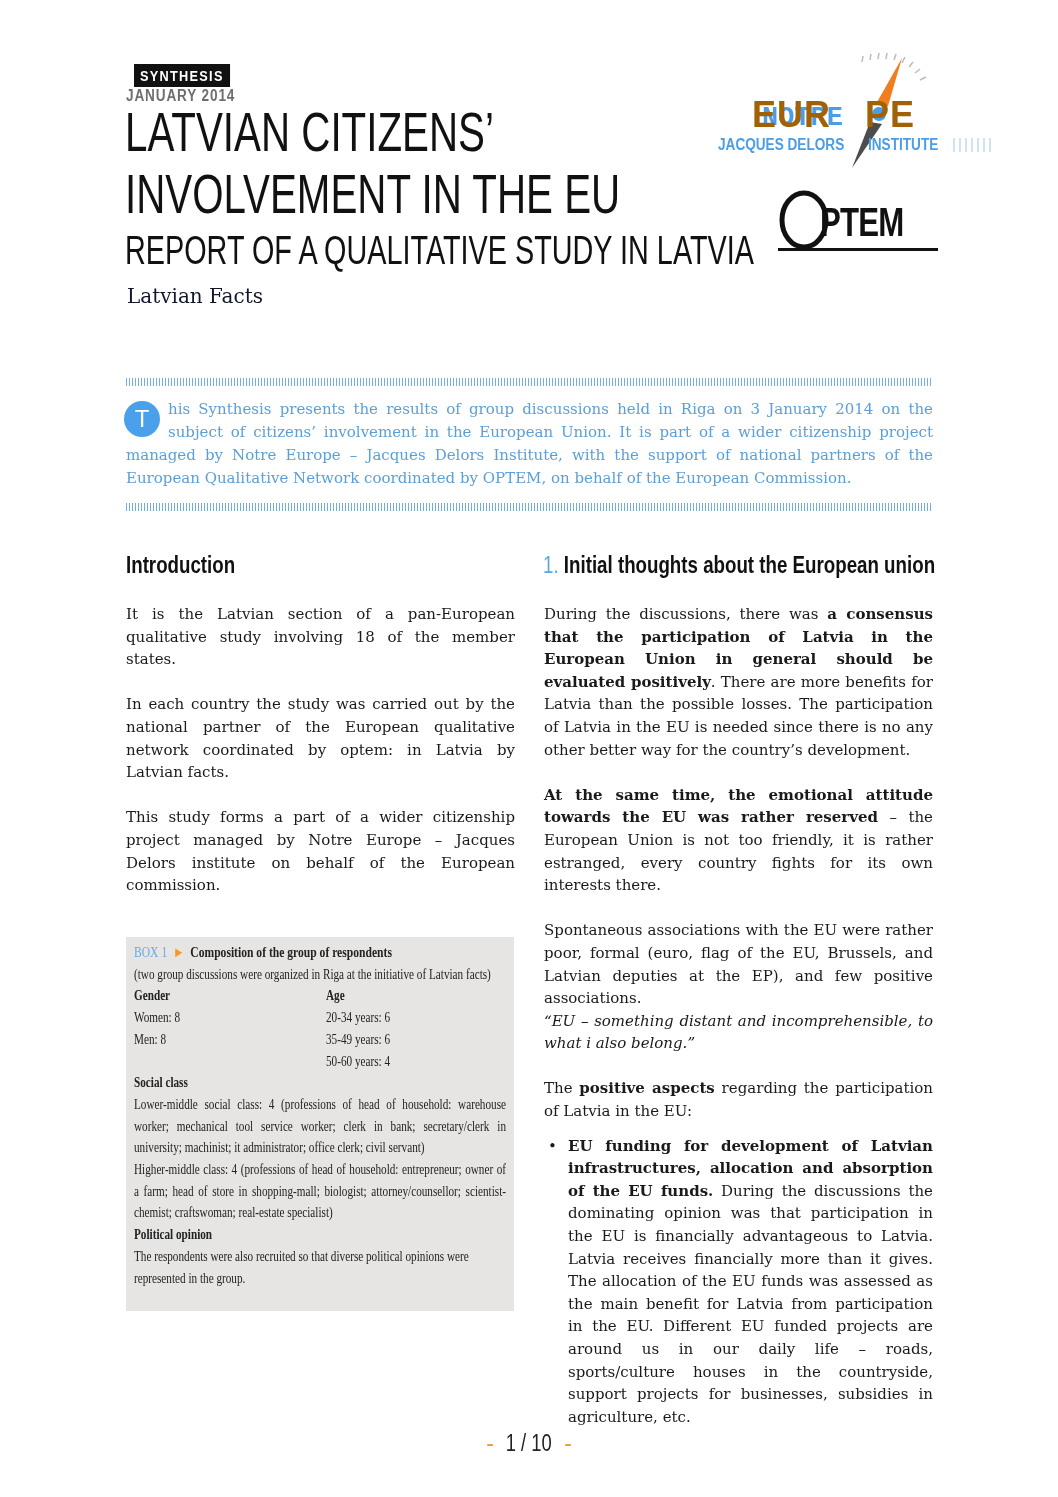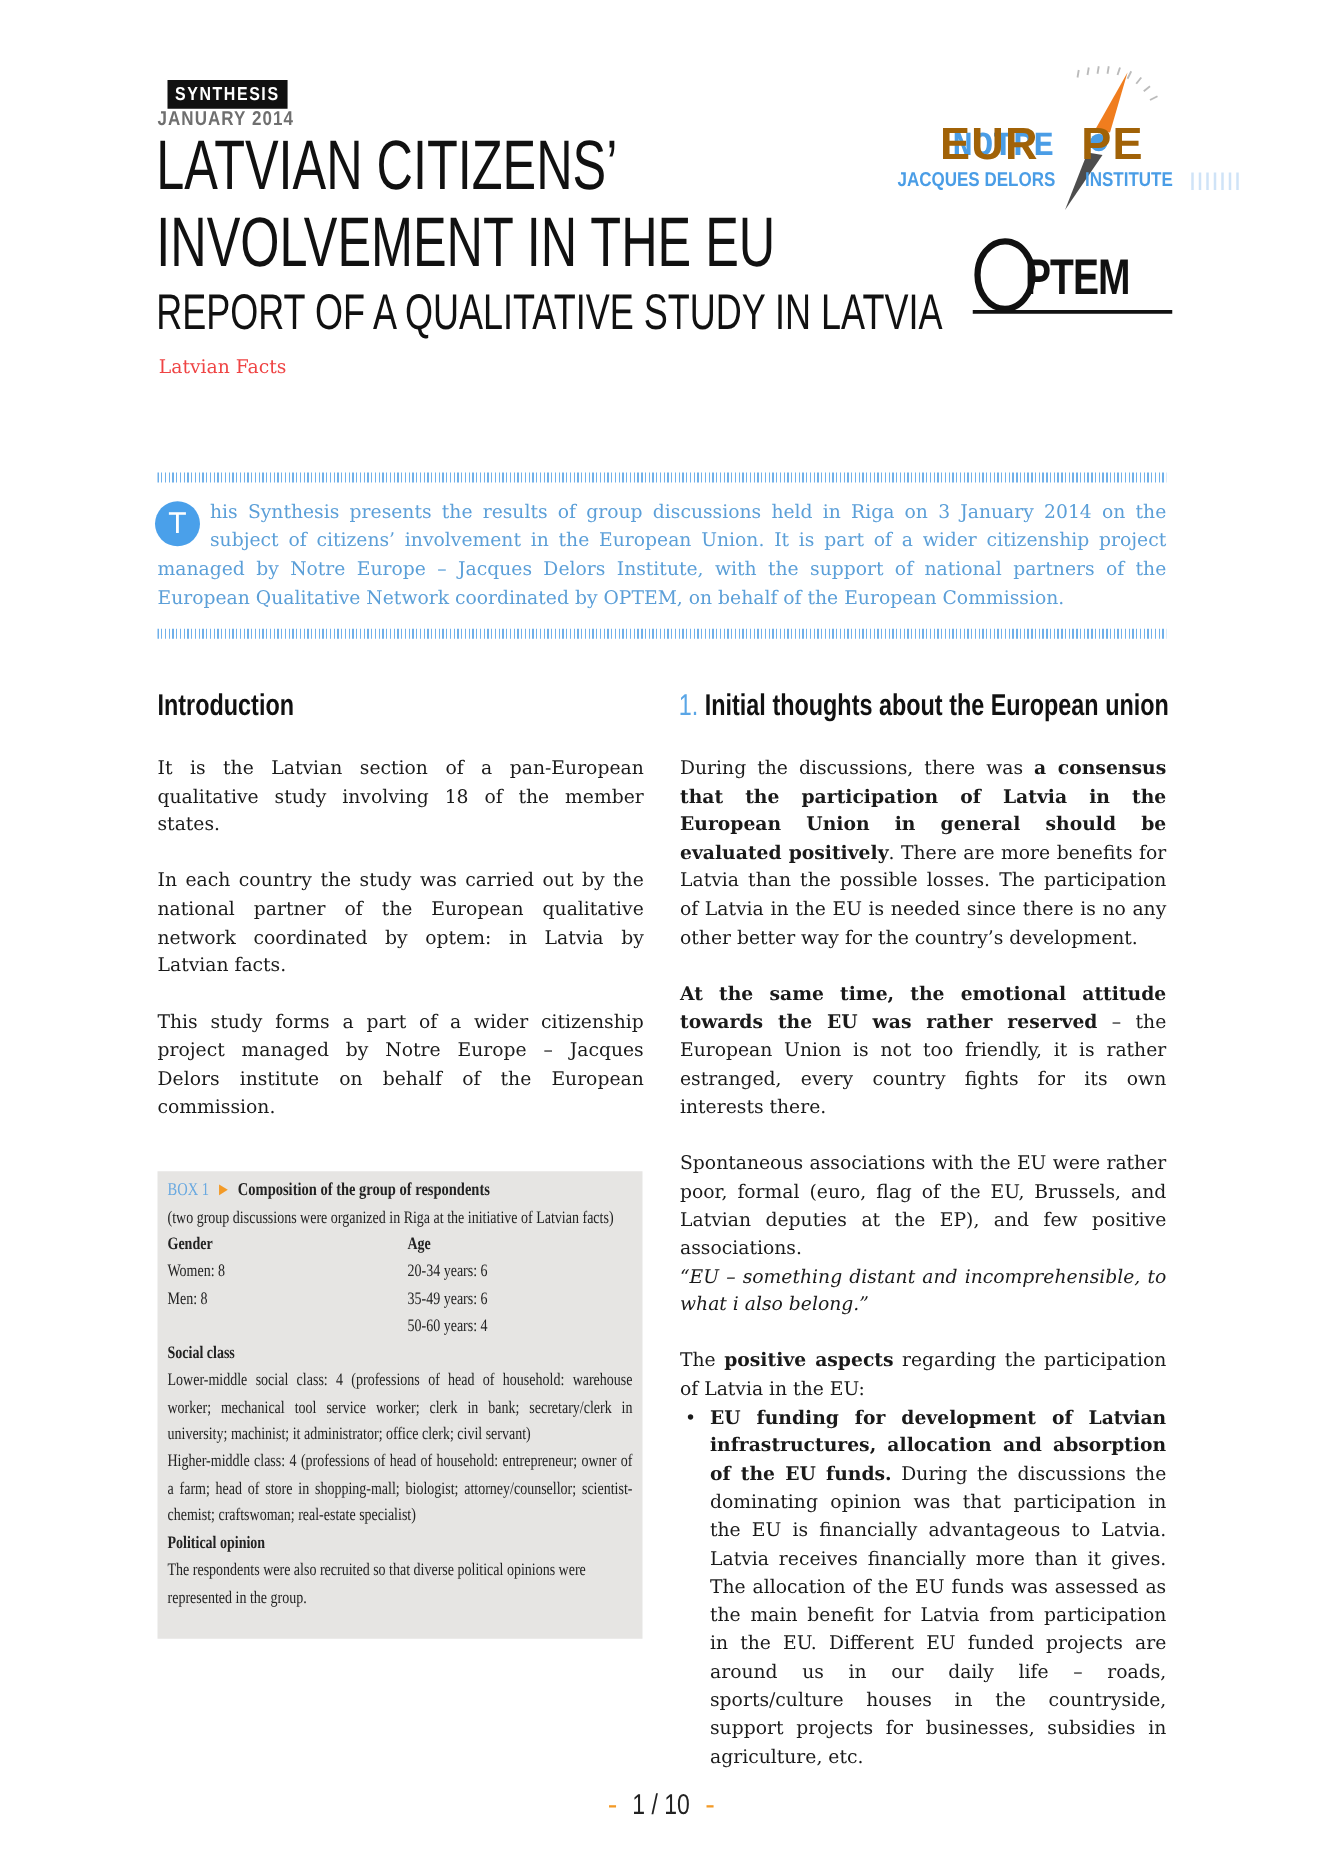--- a/index.html
+++ b/index.html
@@ -8,21 +8,21 @@
 
   
   .kicker { position: absolute; left: 126px; top: 64px; display: flex; align-items: center; height: 26px; flex-direction: column; }
   .kicker .tag { background: #111; color: #fff; font-family: "Liberation Sans", sans-serif; font-weight: bold; font-size: 15px; letter-spacing: 1.5px; padding: 3px 7px; transform: scaleX(0.85); transform-origin: left center; }
   .kicker .arrow { width: 18px; height: 8px; margin-left: -10px; margin-right: 6px; }
   .kicker .date { color: #6f6f6f; font-family: "Liberation Sans", sans-serif; font-weight: bold; font-size: 16px; letter-spacing: 1px; transform: scaleX(0.85); transform-origin: left center; }
 
   .title { position: absolute; left: 125px; top: 104px; width: 640px; font-family: "Liberation Sans", sans-serif; font-weight: normal; color: #111; line-height: 1; }
   .title .l1, .title .l2 { display: block; font-size: 56px; transform: scaleX(0.72); transform-origin: left; white-space: nowrap; height: 62px; }
   .title .sub { display: block; font-size: 40px; transform: scaleX(0.72); transform-origin: left; white-space: nowrap; margin-top: 2px; height: 44px; }
-  .author { position: absolute; left: 127px; top: 284px; font-size: 15px; color: #ef4444; font-family: "DejaVu Serif", serif; }
+  .author { position: absolute; left: 127px; top: 284px; font-size: 20px; color: #0f172a; font-family: "DejaVu Serif", serif; }
 
   
   .logo-ne { position: absolute; left: 712px; top: 40px; width: 290px; height: 130px; }
   .ne-notre { position: absolute; left: 50px; top: 34px; color: #4a9de6; font-family: Liberation Mono, monospace; font-weight: bold; font-size: 27px; margin-top: 29px; }
   .ne-europe { position: absolute; left: 40px; top: 54px; color: #a16207; font-family: "Liberation Sans", sans-serif; font-weight: bold; font-size: 36px; letter-spacing: 1px; }
   .ne-jd { position: absolute; left: 6px; top: 96px; color: #4a9de6; font-family: "Liberation Sans", sans-serif; font-weight: bold; font-size: 16px; transform: scaleX(0.85); transform-origin: left; white-space: nowrap; }
   .logo-optem { position: absolute; left: 778px; top: 190px; width: 160px; height: 70px; }
   .optem-text { position: absolute; left: 42px; top: 10px; font-family: "Liberation Sans", sans-serif; font-weight: bold; font-size: 40px; color: #111; transform: scaleX(0.78); transform-origin: left; letter-spacing: -1px; }
 
   
@@ -155,21 +155,21 @@
 </div>
 
 <h2 class="h2" style="left:543px; top:551px;">
   <span class="num">1.</span>
   <span>Initial thoughts about the European union</span>
 </h2>
 <div class="col" style="left:544px; top:603px;">
   <p><span>During the discussions, there was </span><b>a consensus that the participation of Latvia in the European Union in general should be evaluated positively</b><span>. There are more benefits for Latvia than the possible losses. The participation of Latvia in the EU is needed since there is no any other better way for the country’s development.</span></p>
   <p><b>At the same time, the emotional attitude towards the EU was rather reserved</b><span> – the European Union is not too friendly, it is rather estranged, every country fights for its own interests there.</span></p>
   <p style="margin-bottom:4px"><span>Spontaneous associations with the EU were rather poor, formal (euro, flag of the EU, Brussels, and Latvian deputies at the EP), and few positive associations.</span><br><i>“EU – something distant and incomprehensible, to what i also belong.”</i></p>
-  <p style="margin-top:22.6px; margin-bottom:0"><span>The </span><b>positive aspects</b><span> regarding the participation of Latvia in the EU:</span></p>
+  <p style="margin-top:22.6px; margin-bottom:12px"><span>The </span><b>positive aspects</b><span> regarding the participation of Latvia in the EU:</span></p>
   <ul>
     <li><b>EU funding for development of Latvian infrastructures, allocation and absorption of the EU funds.</b><span> During the discussions the dominating opinion was that participation in the EU is financially advantageous to Latvia. Latvia receives financially more than it gives. The allocation of the EU funds was assessed as the main benefit for Latvia from participation in the EU. Different EU funded projects are around us in our daily life – roads, sports/culture houses in the countryside, support projects for businesses, subsidies in agriculture, etc.</span></li>
   </ul>
 </div>
 
 <div class="footer">
   <span class="dash">-</span>
   <span class="pg">1 / 10</span>
   <span class="dash">-</span>
 </div>

